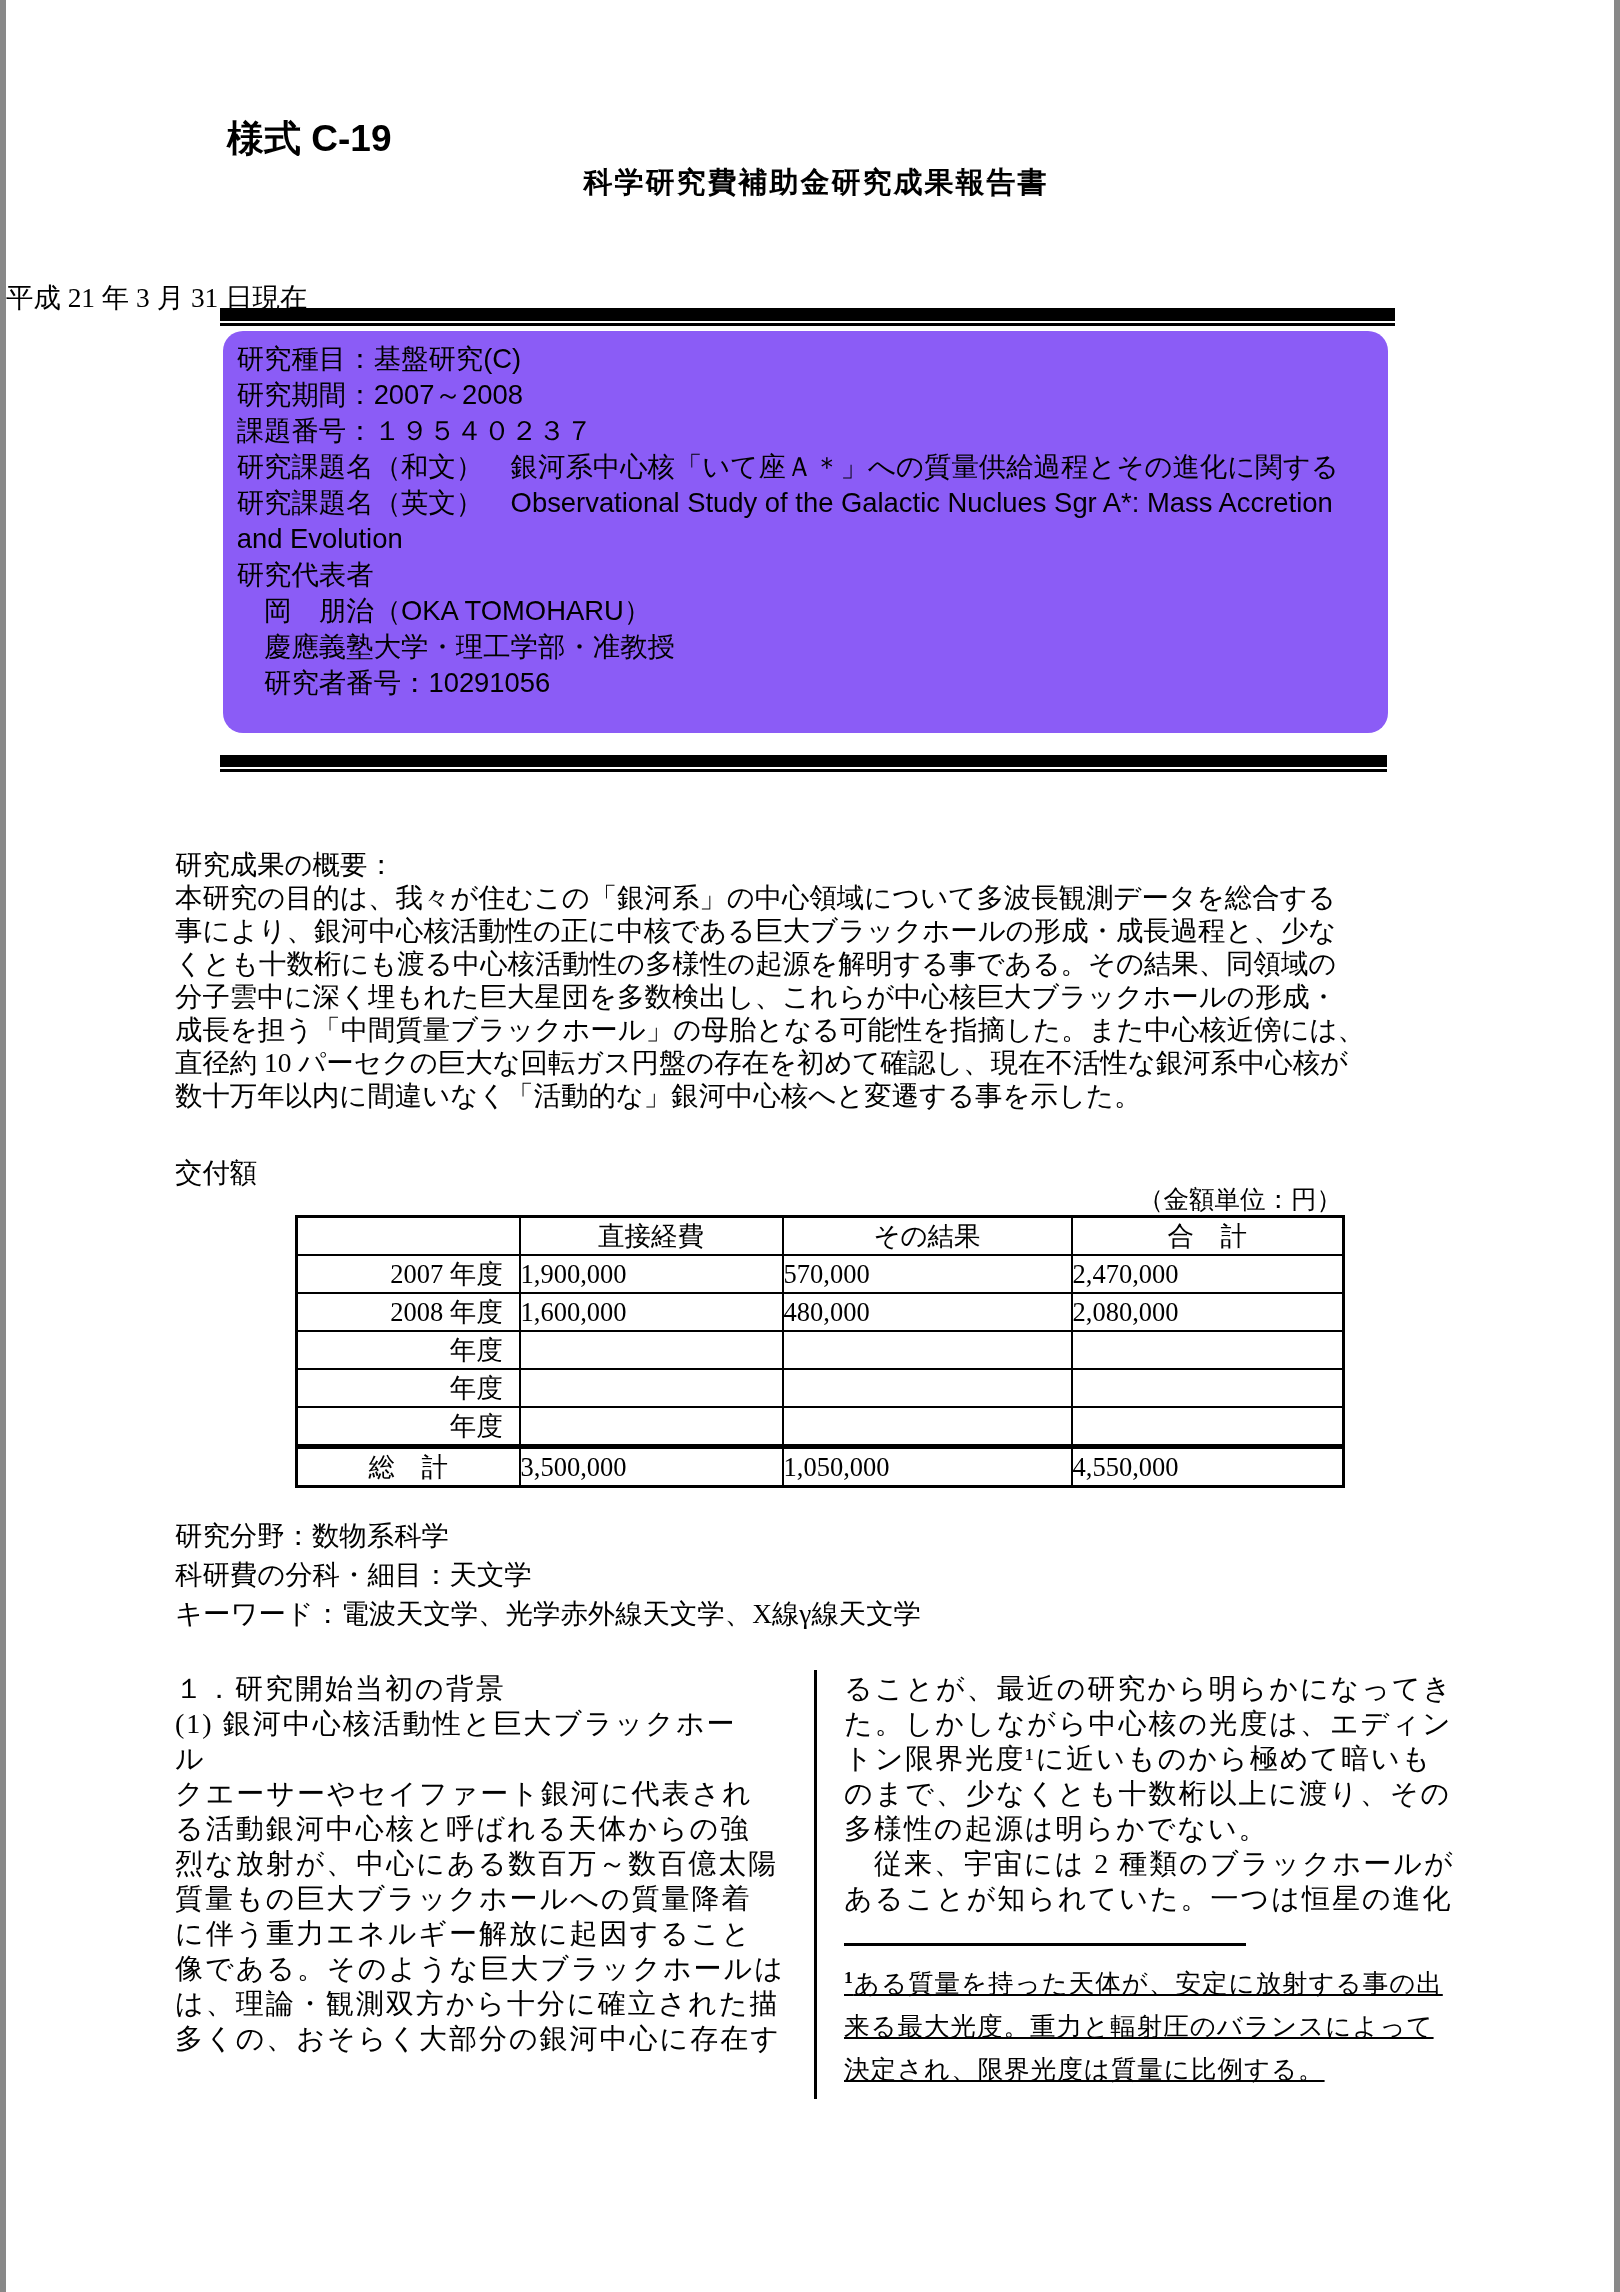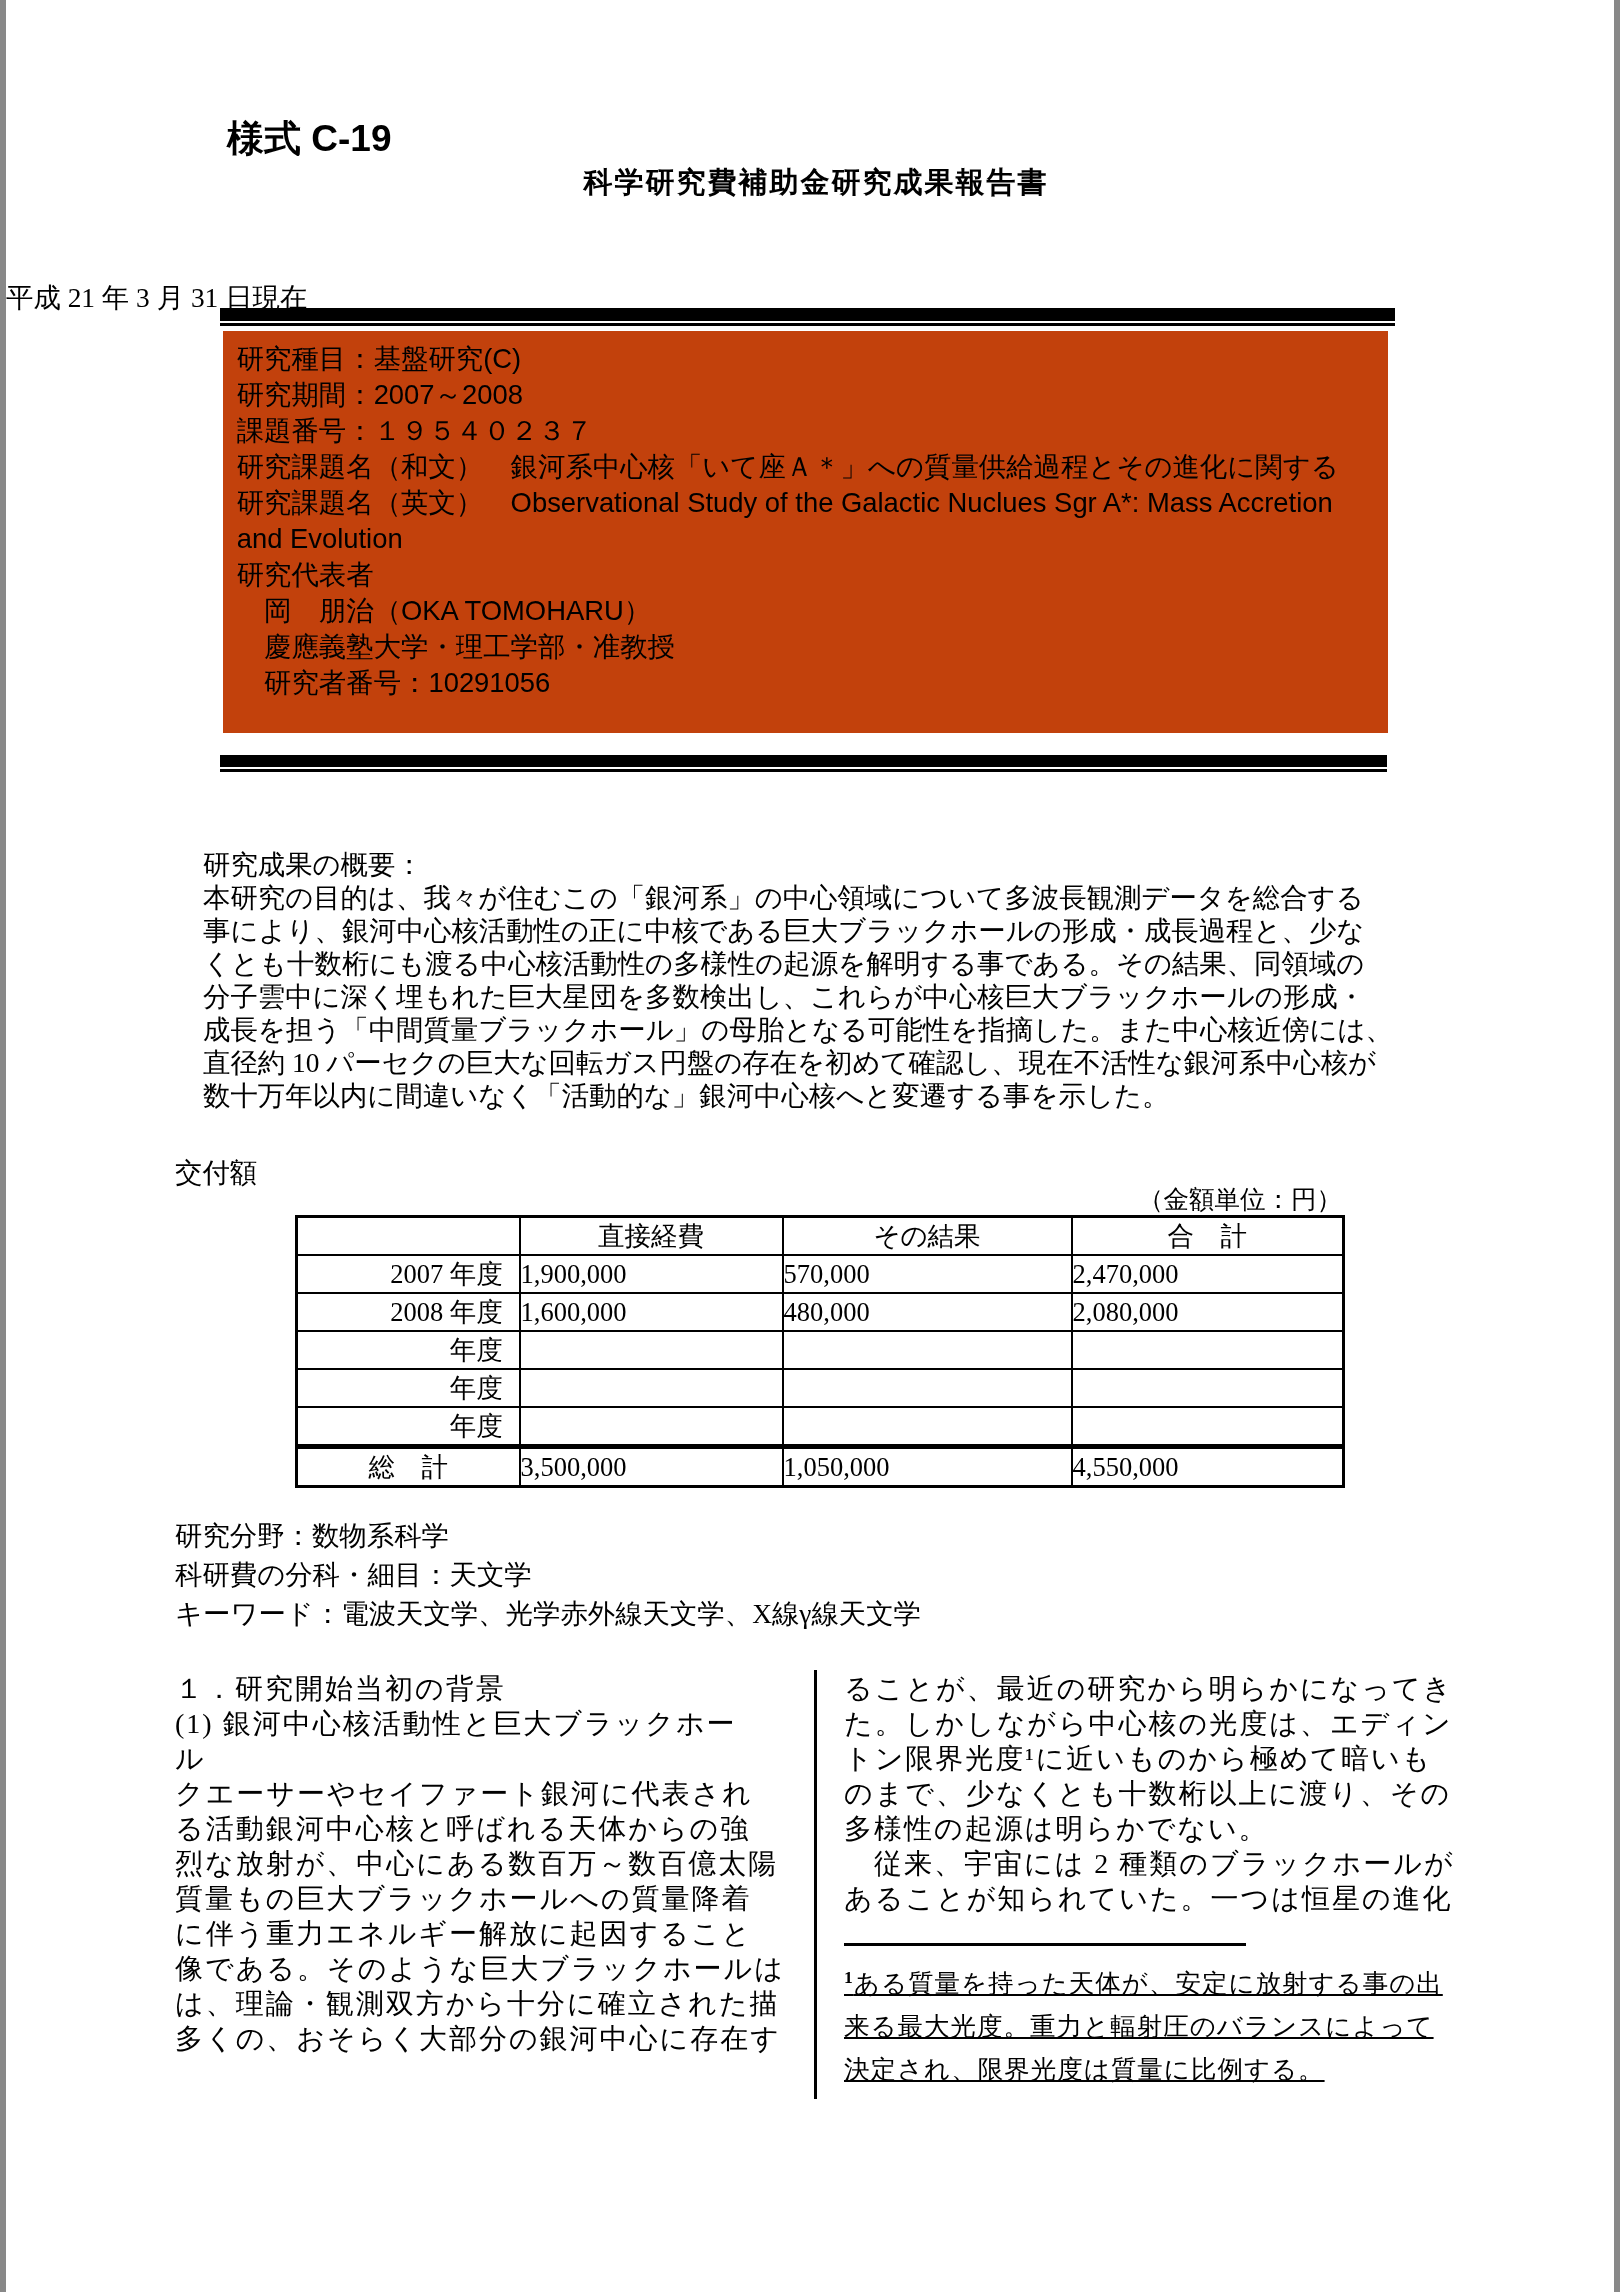--- a/index.html
+++ b/index.html
@@ -11,21 +11,21 @@
   .abs{position:absolute;}
   .gothic{font-family:"Liberation Sans","DejaVu Sans",sans-serif;}
   .mincho{font-family:"Liberation Serif","DejaVu Serif",serif;}
   .form-code{left:221px;top:114px;font-size:37px;font-weight:bold;}
   .doc-title{left:0;top:163px;width:1620px;text-align:center;font-size:29px;font-weight:bold;letter-spacing:2px;}
   .date-note{left:0;top:280px;width:1377px;font-size:27.4px;}
   .rule-thick{background:#000;height:12.7px;}
   .rule-thin{background:#000;height:2.9px;}
   .info-box{left:217px;top:331px;width:1165px;height:402px;padding:9.8px 0 0 13.7px;box-sizing:border-box;}
   .info-line{font-size:27.4px;line-height:36px;white-space:pre;}
-  .summary{left:169px;top:849px;font-size:27.4px;line-height:33px;margin-left:28px;}
+  .summary{left:169px;top:849px;font-size:27.4px;line-height:33px;}
   .summary div{white-space:pre;}
   .grant-label{left:169px;top:1155px;font-size:27.4px;}
   .unit-note{left:0;top:1182px;width:1336px;text-align:right;font-size:25.5px;}
   table.grant{
     position:absolute;left:289px;top:1215px;border-collapse:collapse;table-layout:fixed;
     border:3.9px solid #000;font-family:"Liberation Serif","DejaVu Serif",serif;font-size:26.5px;
   }
   table.grant td{border:2.9px solid #000;height:36px;padding:0;overflow:hidden;white-space:nowrap;}
   table.grant td.lbl{text-align:right;padding-right:15.7px;}
   table.grant td.num{text-align:left;padding-right:15.7px;}
@@ -49,21 +49,21 @@
 
 <div class="page">
 
   <div class="abs gothic form-code">様式 C-19</div>
   <div class="abs gothic doc-title">科学研究費補助金研究成果報告書</div>
   <div class="abs mincho date-note">平成 21 年 3 月 31 日現在</div>
 
   <div class="abs rule-thick" style="left:214px;top:308px;width:1175px;"></div>
   <div class="abs rule-thin" style="left:214px;top:323px;width:1175px;"></div>
 
-  <div class="abs gothic info-box" style="background:#c2410c;">
+  <div class="abs gothic info-box" style="background:#8b5cf6;border-radius:20px;">
     <div class="info-line">研究種目：基盤研究(C)</div>
     <div class="info-line">研究期間：2007～2008</div>
     <div class="info-line">課題番号：１９５４０２３７</div>
     <div class="info-line">研究課題名（和文）　銀河系中心核「いて座Ａ＊」への質量供給過程とその進化に関する</div>
     <div class="info-line">研究課題名（英文）　Observational Study of the Galactic Nuclues Sgr A*: Mass Accretion</div>
     <div class="info-line">and Evolution</div>
     <div class="info-line">研究代表者</div>
     <div class="info-line">　岡　朋治（OKA TOMOHARU）</div>
     <div class="info-line">　慶應義塾大学・理工学部・准教授</div>
     <div class="info-line">　研究者番号：10291056</div>

